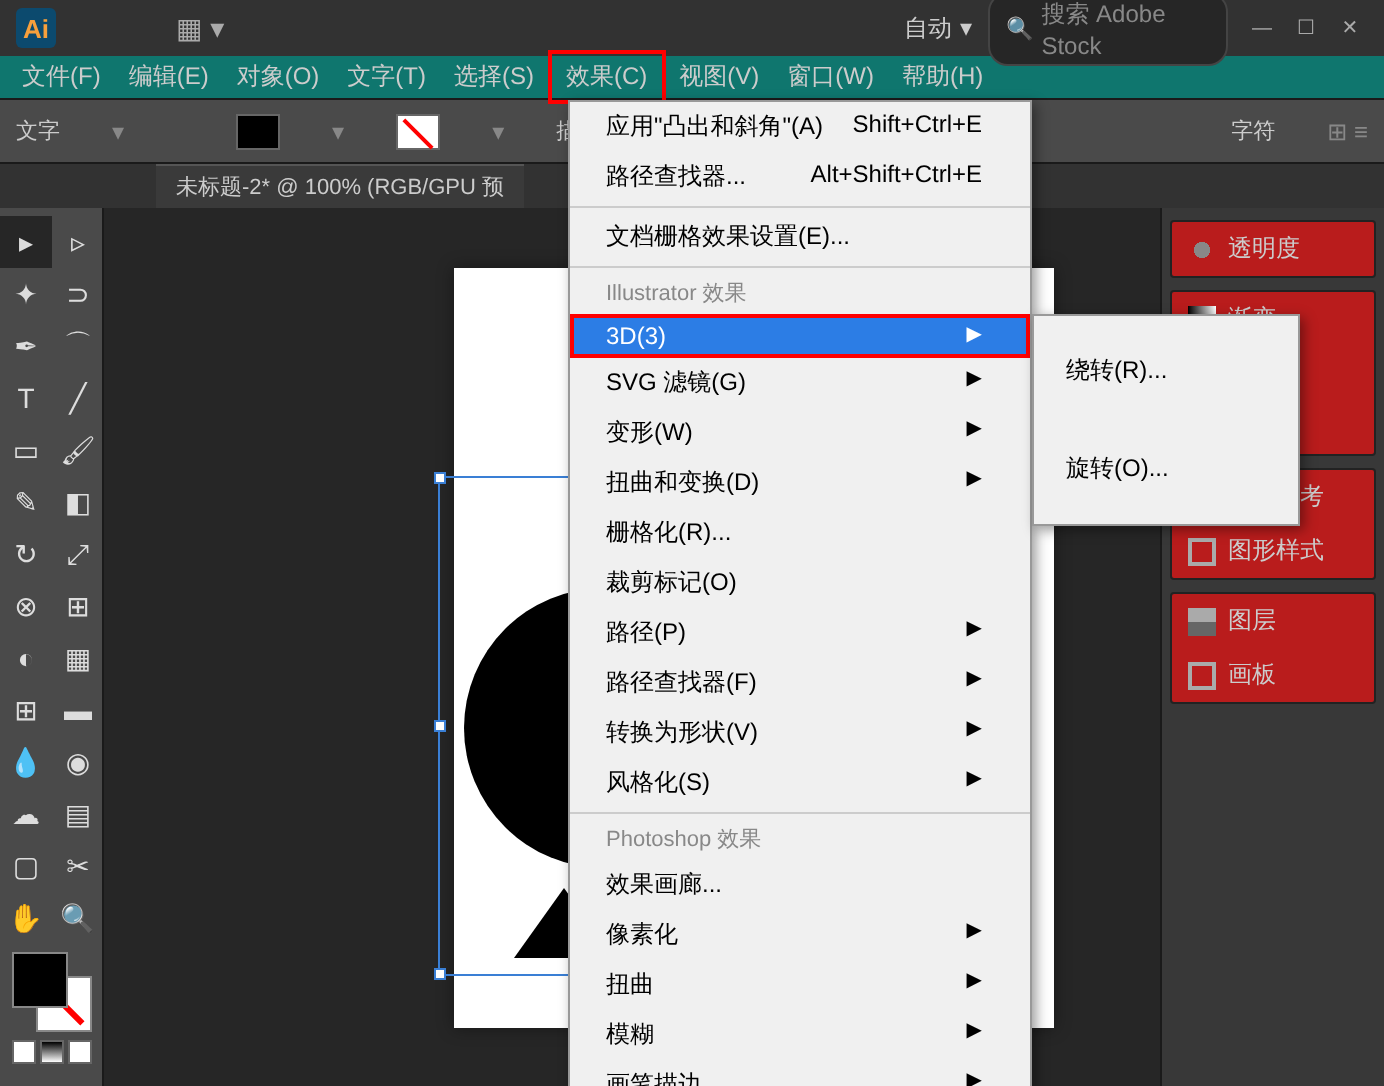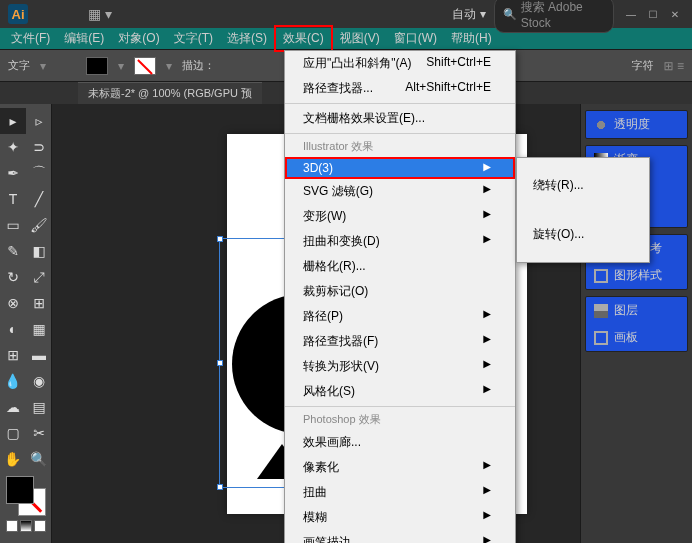--- a/index.html
+++ b/index.html
@@ -11,21 +11,21 @@
     .layout-icon { color: #aaa; font-size: 14px; }
     .auto-dd { margin-left: 280px; font-size: 11px; color: #ccc; display: flex; align-items: center; gap: 4px; }
     .search-box { background: #262626; border: 1px solid #444; border-radius: 10px; padding: 2px 8px; margin-left: 8px; font-size: 11px; color: #888; width: 120px; display: flex; align-items: center; gap: 4px; }
     .win-controls { display: flex; gap: 4px; margin-left: 8px; }
     .win-btn { width: 18px; height: 14px; color: #aaa; display: flex; align-items: center; justify-content: center; font-size: 10px; }
     
     .menu-bar { height: 22px; background: #0f766e; display: flex; align-items: center; padding: 0 4px; border-bottom: 1px solid #1a1a1a; }
     .menu-item { padding: 3px 7px; color: #ccc; cursor: pointer; }
     .menu-item.active { border: 2px solid #ff0000; }
     
-    .options-bar { height: 32px; background: #4a4a4a; border-bottom: 1px solid #1a1a1a; display: flex; align-items: center; padding: 0 8px; gap: 10px; }
+    .options-bar { height: 32px; background: #4a4a4a; border-bottom: 1px solid #1a1a1a; display: flex; align-items: center; padding: 0 8px; gap: 26px; }
     .opt-label { color: #ccc; font-size: 11px; }
     .swatch-pair { display: flex; }
     .swatch { width: 22px; height: 18px; border: 1px solid #666; }
     .swatch.black { background: #000; }
     .swatch.none { background: #fff; position: relative; }
     .swatch.none::after { content: ''; position: absolute; width: 100%; height: 2px; background: red; transform: rotate(45deg); top: 8px; }
     
     .tab-bar { height: 22px; background: #323232; display: flex; align-items: center; padding-left: 78px; }
     .tab { padding: 3px 10px; background: #3a3a3a; color: #ccc; font-size: 11px; border-top: 1px solid #555; }
     
@@ -54,21 +54,21 @@
     .dd-item.highlight { background: #2c7de5; color: #fff; border: 2px solid #ff0000; padding: 2px 22px 2px 16px; }
     .dd-sep { height: 1px; background: #ccc; margin: 2px 0; }
     .dd-section { padding: 3px 18px; color: #888; font-size: 11px; }
     .dd-arrow { font-size: 10px; }
     
     .submenu { position: absolute; left: 516px; top: 157px; width: 134px; background: #f0f0f0; border: 1px solid #999; box-shadow: 2px 2px 6px rgba(0,0,0,0.4); z-index: 101; padding: 3px 0; }
     .sm-item { padding: 16px 16px; color: #000; font-size: 12px; cursor: pointer; }
     .sm-item.highlight { background: #2c7de5; color: #fff; border: 2px solid #ff0000; padding: 2px 14px; }
     
     .panels-right { width: 112px; background: #383838; border-left: 1px solid #1a1a1a; padding: 6px 4px; }
-    .panel-group { background: #1d4ed8; border: 1px solid #222; margin-bottom: 6px; border-radius: 2px; }
+    .panel-group { background: #b91c1c; border: 1px solid #222; margin-bottom: 6px; border-radius: 2px; }
     .panel-item { padding: 5px 8px; display: flex; align-items: center; gap: 6px; color: #ccc; font-size: 11px; cursor: pointer; }
     .panel-icon { width: 14px; height: 14px; display: inline-block; }
     .pi-trans { background: radial-gradient(circle, #888 40%, transparent 41%); border-radius: 50%; }
     .pi-grad { background: linear-gradient(90deg, #000, #fff); }
     .pi-color { background: radial-gradient(circle at 30% 30%, #f66, #66f); border-radius: 50%; }
     .pi-play { width: 0; height: 0; border-left: 10px solid #aaa; border-top: 6px solid transparent; border-bottom: 6px solid transparent; }
     .pi-guide { background: conic-gradient(#f66, #6f6, #66f, #f66); border-radius: 50%; }
     .pi-style { border: 2px solid #aaa; }
     .pi-stack { background: linear-gradient(#aaa 50%, #666 50%); }
   </style>

